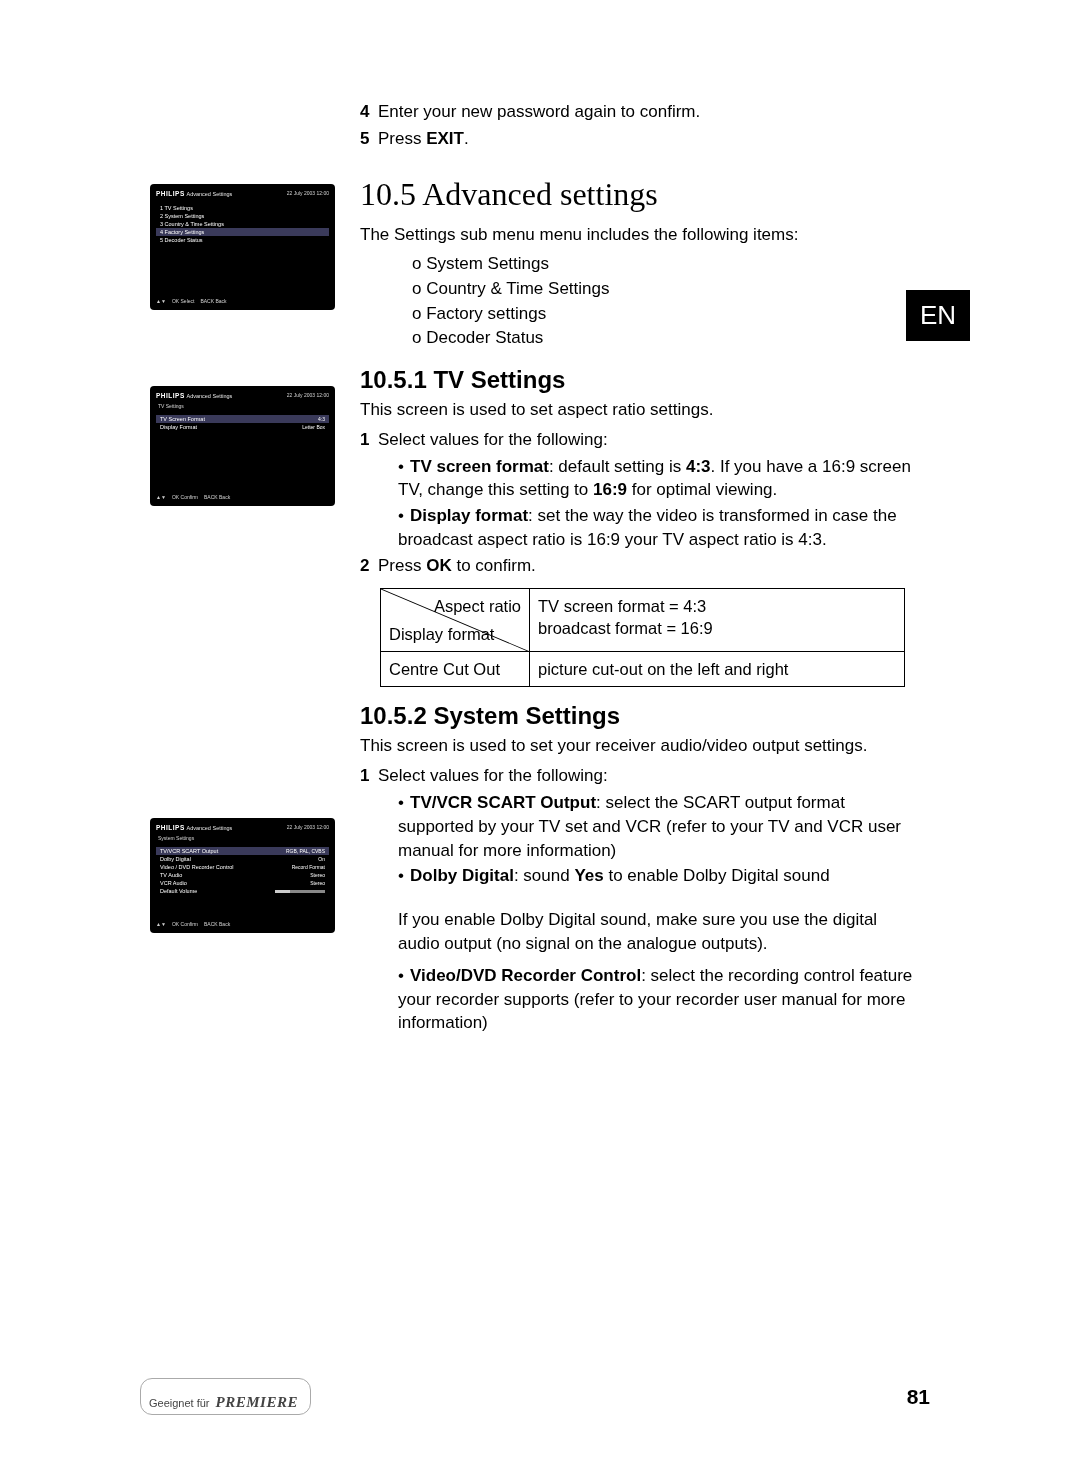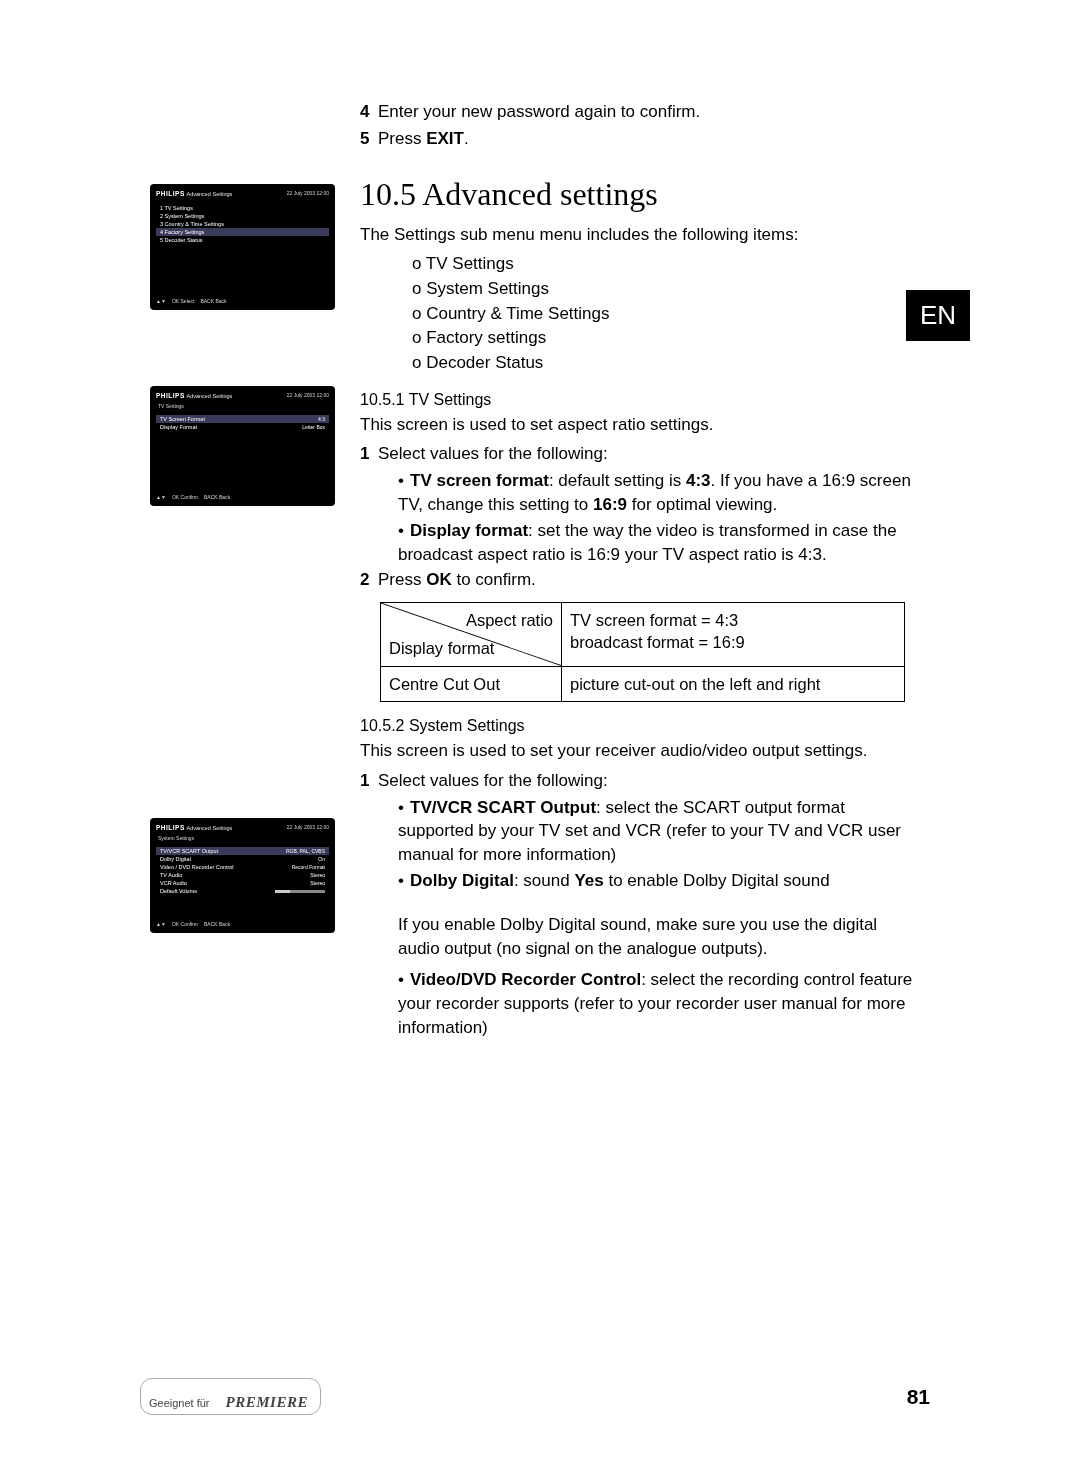--- a/index.html
+++ b/index.html
@@ -50,28 +50,28 @@
     margin-left: 210px;
     width: 560px;
   }
   .step-line { font-size: 17px; line-height: 1.4; margin-bottom: 3px; }
   .step-num { font-weight: bold; display: inline-block; width: 18px; }
   .bold { font-weight: bold; }
   h1 { font-size: 32px; font-weight: normal; margin: 25px 0 10px 0; font-family: Liberation Serif, serif; }
   .intro { font-size: 17px; line-height: 1.4; margin-bottom: 6px; }
   .bullet-list { margin-left: 52px; font-size: 17px; line-height: 1.45; }
   .bullet-list .bl { }
-  h2 { font-size: 16px; font-weight: normal; margin: 15px 0 4px 0; }
+  h2 { font-size: 24px; font-weight: bold; margin: 15px 0 4px 0; }
   .sub-bullet { margin-left: 38px; font-size: 17px; line-height: 1.4; margin-bottom: 2px; }
   .sub-bullet .dot { display: inline-block; width: 12px; }
   .plain { margin-left: 38px; font-size: 17px; line-height: 1.4; margin: 20px 0 8px 38px; }
   
   .tbl { border-collapse: collapse; margin: 10px 0 10px 20px; width: 525px; font-size: 16.5px; }
   .tbl td { border: 1px solid #000; padding: 6px 8px; vertical-align: top; line-height: 1.35; }
-  .tbl .diag-cell { position: relative; width: 181px; }
+  .tbl .diag-cell { position: relative; width: 149px; }
   .diag-svg { position: absolute; top: 0; left: 0; width: 100%; height: 100%; pointer-events: none; }
   .diag-top { text-align: right; }
   .diag-bot { text-align: left; margin-top: 6px; }
   
   .lang-tab {
     position: absolute;
     right: 110px;
     top: 290px;
     background: #000000;
     color: #fff;
@@ -83,21 +83,21 @@
   .footer {
     position: absolute;
     bottom: 50px;
     left: 140px;
     right: 150px;
     display: flex;
     justify-content: space-between;
     align-items: center;
     font-size: 15px;
   }
-  .footer-left { border: 1px solid #aaa; border-radius: 12px; padding: 3px 12px 3px 8px; display: inline-flex; align-items: baseline; gap: 16px; font-size: 11px; color: #444; }
+  .footer-left { border: 1px solid #aaa; border-radius: 12px; padding: 3px 12px 3px 8px; display: inline-flex; align-items: baseline; gap: 6px; font-size: 11px; color: #444; }
   .premiere { font-family: Georgia, serif; font-style: italic; font-size: 15px; font-weight: bold; text-transform: uppercase; letter-spacing: 0.5px; margin-top: 12px; }
   .page-num { font-weight: bold; font-size: 21px; }
 </style>
 </head>
 <body>
 
 <div class="page">
 
   <div class="lang-tab">EN</div>
 
@@ -188,21 +188,20 @@
     </div>
   </div>
 
   <div class="right-col">
     <div class="step-line"><span class="step-num">4</span><span>Enter your new password again to confirm.</span></div>
     <div class="step-line"><span class="step-num">5</span><span>Press </span><span class="bold">EXIT</span><span>.</span></div>
 
     <h1>10.5 Advanced settings</h1>
     <div class="intro">The Settings sub menu menu includes the following items:</div>
     <div class="bullet-list">
-      <div class="bl">o TV Settings</div>
       <div class="bl">o System Settings</div>
       <div class="bl">o Country &amp; Time Settings</div>
       <div class="bl">o Factory settings</div>
       <div class="bl">o Decoder Status</div>
     </div>
 
     <h2>10.5.1 TV Settings</h2>
     <div class="intro">This screen is used to set aspect ratio settings.</div>
     <div class="step-line"><span class="step-num">1</span><span>Select values for the following:</span></div>
     <div class="sub-bullet"><span class="dot">•</span><span class="bold">TV screen format</span><span>: default setting is </span><span class="bold">4:3</span><span>. If you have a 16:9 screen TV, change this setting to </span><span class="bold">16:9</span><span> for optimal viewing.</span></div>

